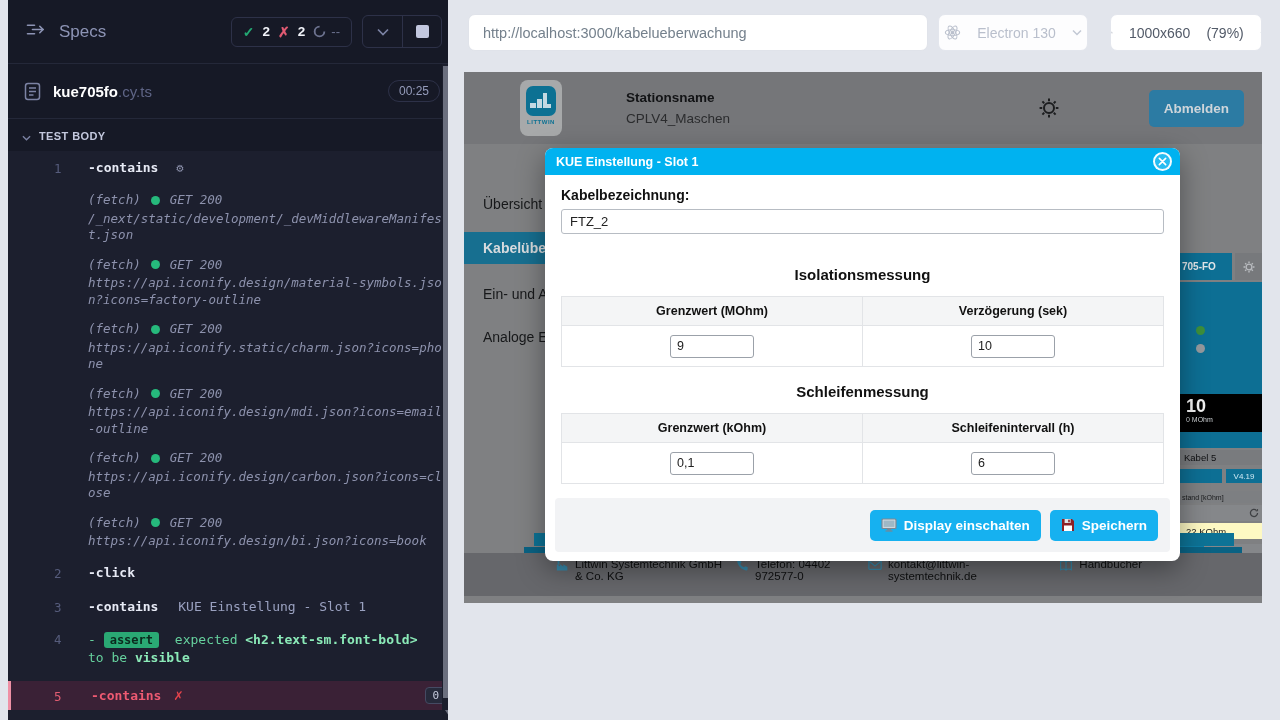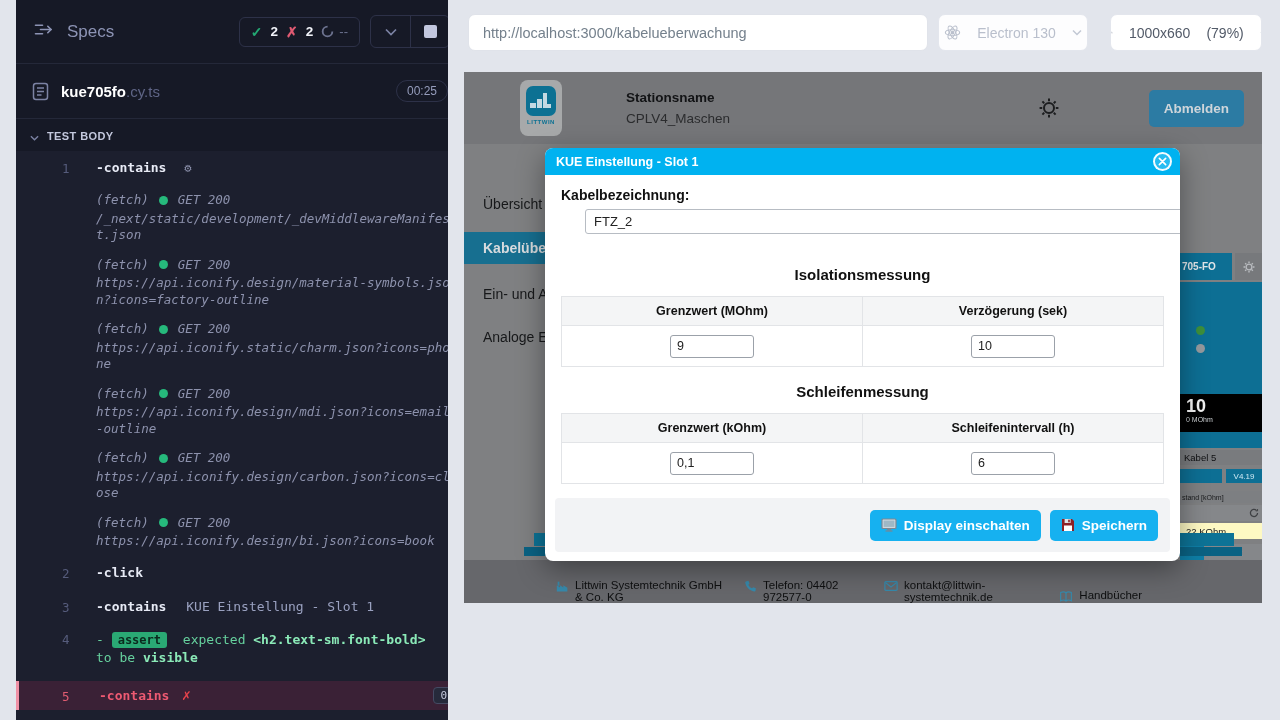--- a/index.html
+++ b/index.html
@@ -1,20 +1,20 @@
 <!DOCTYPE html>
 <html><head>
 <meta charset="utf-8">
 <style>
   * { margin:0; padding:0; box-sizing:border-box; }
   html,body { width:1280px; height:720px; overflow:hidden; background:#e2e5ec;
               font-family:"Liberation Sans", sans-serif; }
 
   
-  .reporter { position:absolute; left:16px; top:0; width:448px; height:720px; background:#161926; }
+  .reporter { position:absolute; left:8px; top:0; width:448px; height:720px; background:#161926; }
   .rep-head { height:64px; display:flex; align-items:center; padding:0 14px 0 18px;
               border-bottom:1px solid #242839; }
   .menu-ic { color:#8d94b5; }
   .rep-title { color:#8d94b5; font-size:17px; margin-left:14px; }
   .rep-spacer { flex:1; }
   .stats-badge { display:flex; align-items:center; gap:8px; border:1px solid #2d3148;
                  border-radius:6px; padding:6px 11px; margin-right:10px; }
   .stat-pass { color:#23a873; font-size:14px; font-weight:bold; }
   .stat-fail { color:#e05a72; font-size:14px; font-weight:bold; }
   .stat-num { color:#f2f4fa; font-size:13.5px; font-weight:bold; }
@@ -137,43 +137,43 @@
   .rcard-tdr-row { display:flex; height:17px; margin-top:5px; }
   .rcard-tab { width:24px; background:#0e7ea6; }
   .rcard-tdr { flex:1; background:#85878a; color:#a9acb0; font-size:9.5px; display:flex;
                align-items:center; justify-content:center; }
 
   .bottom-bars { position:absolute; left:60px; right:0; bottom:43px; height:27px; display:flex; }
   .bar-seg { width:90px; flex:0 0 90px; }
   .bar-top { width:70px; height:13px; background:#0d7396; margin-left:10px; }
   .bar-bot { width:88px; height:9px; background:#0a6283; margin-top:1px; }
 
-  .app-footer { position:absolute; left:0; bottom:0; width:100%; height:43px; background:#66676b;
-                display:flex; align-items:flex-end; padding:5px 28px 0 92px; gap:18px;
+  .app-footer { position:absolute; left:0; bottom:7px; width:100%; height:43px; background:#66676b;
+                display:flex; align-items:flex-start; padding:5px 28px 0 92px; gap:10px;
                 font-size:11.5px; color:#0e0f10; }
   .foot-item { display:flex; gap:6px; align-items:flex-start; }
   .foot-ic { color:#3689ab; flex:0 0 auto; margin-top:1px; display:flex; }
   .foot-company { width:170px; }
   .foot-phone { width:122px; }
   .foot-email { width:140px; }
   .foot-manuals { margin-left:auto; margin-right:92px; }
 
   
   .modal { position:absolute; left:97px; top:148px; width:635px; background:#ffffff;
            border-radius:8px; box-shadow:0 8px 28px rgba(0,0,0,.38); z-index:10; overflow:hidden; }
   .modal-head { height:27px; background:#00b2f0; display:flex; align-items:center; padding:0 8px 0 11px; }
   .modal-title { color:#ffffff; font-size:12.5px; font-weight:bold; }
   .modal-close { margin-left:auto; width:19px; height:19px; border-radius:50%;
                  border:2px solid rgba(255,255,255,.95); background:rgba(255,255,255,.15);
                  display:flex; align-items:center; justify-content:center; color:#fff; cursor:pointer; }
   .modal-body { padding:12px 16px 0 16px; }
   .field-label { font-size:14px; font-weight:bold; color:#111; }
   .field-input { width:100%; height:25px; border:1px solid #b7bcc3; border-radius:3px;
                  padding:2px 8px; font-size:13px; color:#222; margin-top:6px; outline:none;
-                 font-family:"Liberation Sans", sans-serif;margin-left:24px; }
+                 font-family:"Liberation Sans", sans-serif; }
   .sect-title { text-align:center; font-size:15px; font-weight:bold; color:#111; }
   .sect-iso { margin-top:32px; }
   .sect-loop { margin-top:16px; }
   .mtable { width:100%; border-collapse:collapse; margin-top:13px;border-radius:18px; }
   .mtable th { border:1px solid #e2e4e7; background:#f4f5f6; height:29px; font-size:12.5px;
                font-weight:bold; color:#111; }
   .mtable td { border:1px solid #e2e4e7; height:41px; text-align:center; }
   .cell-input { width:84px; height:23px; border:1px solid #9ba1a9; border-radius:3px;
                 padding:2px 6px; font-size:12.5px; color:#222; outline:none;
                 font-family:"Liberation Sans", sans-serif; }

